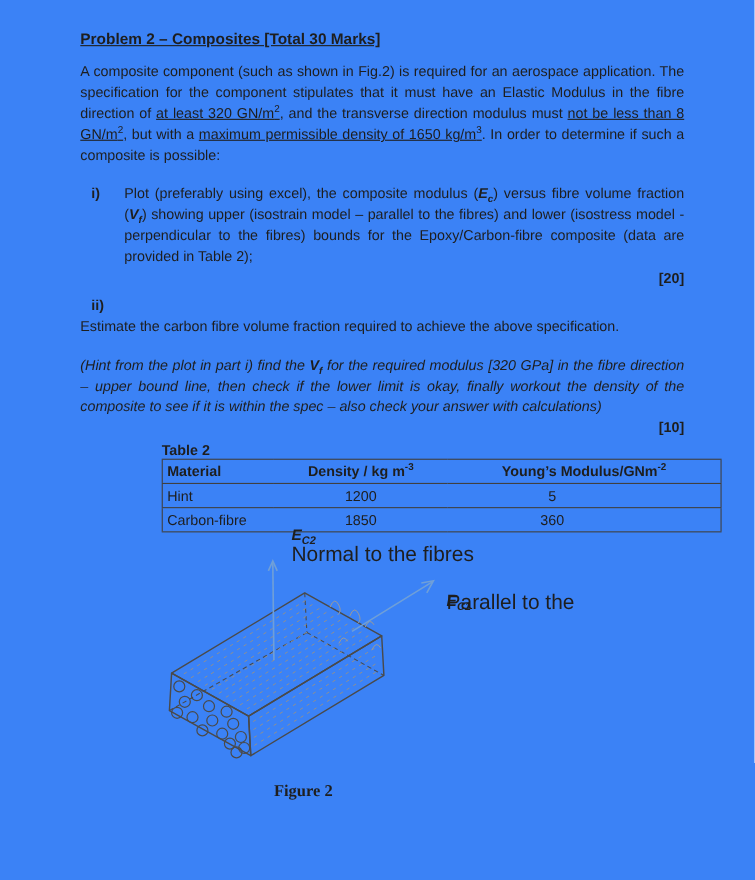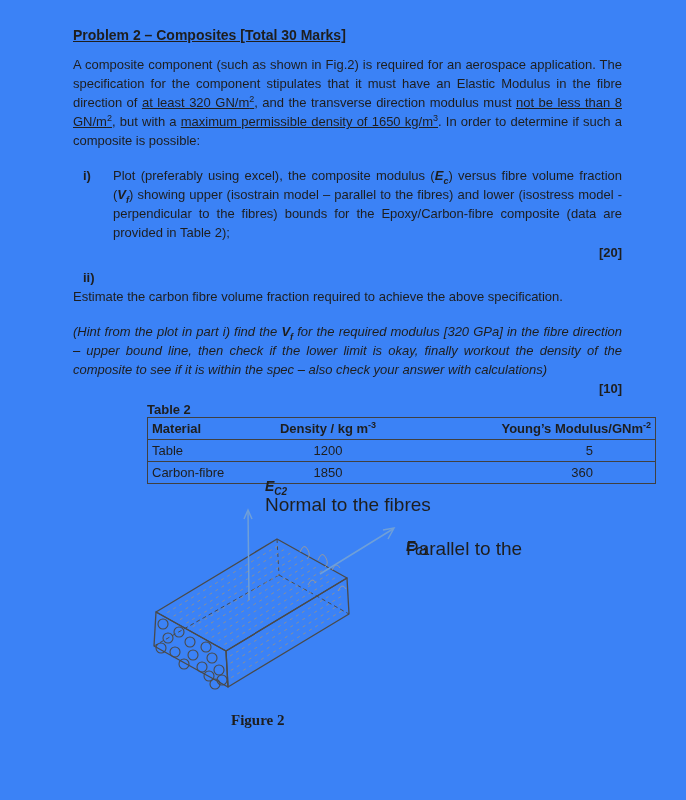--- a/index.html
+++ b/index.html
@@ -20,35 +20,35 @@
   .m10{margin-top:0;}
   .hint{font-style:italic;margin-top:16px;}
   .hint .bi{font-weight:bold;}
   .table-caption{font-weight:bold;margin:4px 0 0 74px;line-height:15px;}
   table{border-collapse:collapse;margin-left:74px;width:483px;table-layout:fixed;margin-top:0;}
   th,td{border-top:1px solid #404040;border-bottom:1px solid #404040;height:21px;
         padding:0 4px;font-size:13px;overflow:hidden;white-space:nowrap;}
   th{font-weight:bold;}
   .c1{text-align:left;width:93px;}
   .c2{text-align:center;width:150px;}
-  .c3{text-align:right;width:240px;}
+  .c3{text-align:center;width:240px;}
   td.c3{padding-right:62px;}
   table{border-left:1px solid #404040;border-right:1px solid #404040;}
   .figure-area{position:absolute;left:0;top:478px;width:686px;height:290px;}
   .figure-area svg{position:absolute;left:0;top:0;}
   .fig-label{position:absolute;font-weight:bold;font-style:italic;font-size:14px;line-height:15px;}
   .fig-label sub{font-size:10px;line-height:0;}
   .fig-cap{position:absolute;font-size:19px;line-height:16px;}
   .fig-caption{position:absolute;font-family:"Liberation Serif",serif;font-weight:bold;
                font-size:15px;line-height:18px;}
   .ec2-label{left:265px;top:1px;}
   .ec2-cap{left:265px;top:19px;}
   .ec1-label{left:406px;top:61px;}
   .ec1-cap{left:406px;top:63px;}
-  .fig-caption{left:231px;top:233px;}
+  .fig-caption{left:249px;top:233px;}
 </style>
 </head>
 <body>
 
 <div class="page">
   <div class="content">
 
     <h1>Problem 2 – Composites [Total 30 Marks]</h1>
 
     <p class="para"><span>A composite component (such as shown in Fig.2) is required for an aerospace application. The specification for the component stipulates that it must have an Elastic Modulus in the fibre direction of </span><span class="u"><span>at least 320 GN/m</span><sup>2</sup></span><span>, and the transverse direction modulus must </span><span class="u"><span>not be less than 8 GN/m</span><sup>2</sup></span><span>, but with a </span><span class="u"><span>maximum permissible density of 1650 kg/m</span><sup>3</sup></span><span>. In order to determine if such a composite is possible:</span></p>
@@ -71,21 +71,21 @@
     <table>
       <thead>
         <tr>
           <th class="c1"><span>Material</span><sup></sup></th>
           <th class="c2"><span>Density / kg m</span><sup>-3</sup></th>
           <th class="c3"><span>Young’s Modulus/GNm</span><sup>-2</sup></th>
         </tr>
       </thead>
       <tbody>
         <tr>
-          <td class="c1">Table</td>
+          <td class="c1">Hint</td>
           <td class="c2">1200</td>
           <td class="c3">5</td>
         </tr>
         <tr>
           <td class="c1">Carbon-fibre</td>
           <td class="c2">1850</td>
           <td class="c3">360</td>
         </tr>
       </tbody>
     </table>

